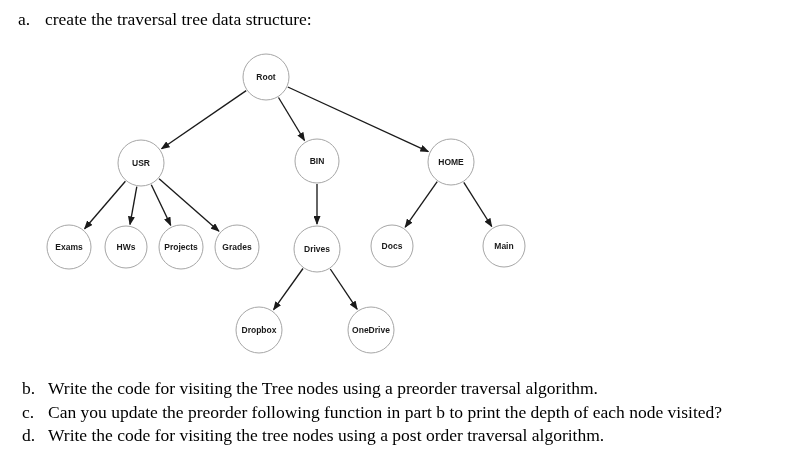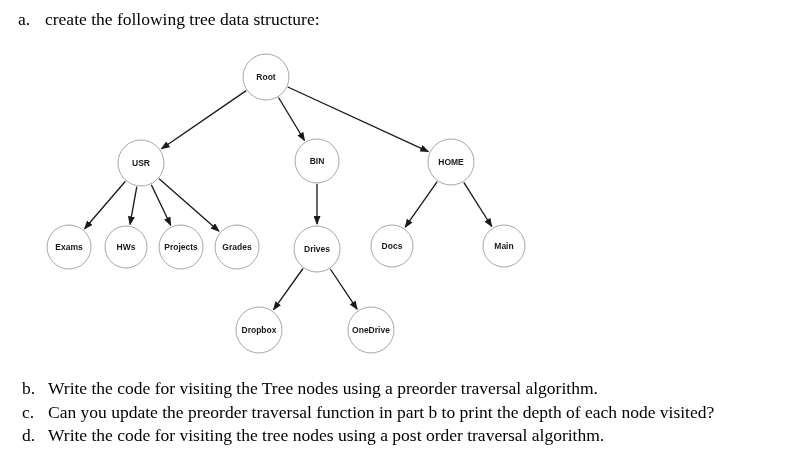--- a/index.html
+++ b/index.html
@@ -57,21 +57,21 @@
     font-family: "Liberation Sans", sans-serif;
     font-weight: bold;
     font-size: 8.5px;
   }
 </style>
 </head>
 <body>
 
 <div id="line-a" class="question-row">
   <span class="q-marker">a.</span>
-  <span class="q-text">create the following tree data structure:</span>
+  <span class="q-text">create the traversal tree data structure:</span>
 </div>
 
 <svg id="tree-svg" viewBox="0 0 787 467" xmlns="http://www.w3.org/2000/svg">
   <defs>
     <marker id="arrowhead" markerWidth="9" markerHeight="7" refX="8" refY="3.5" orient="auto" markerUnits="userSpaceOnUse">
       <path id="arrowhead-path" d="M0,0 L9,3.5 L0,7 Z" fill="#1a1a1a"></path>
     </marker>
   </defs>
   <g id="edges-group">
       <line x1="246.2" y1="90.6" x2="161.6" y2="148.8" stroke="#1a1a1a" stroke-width="1.35" marker-end="url(#arrowhead)"></line>
@@ -117,19 +117,19 @@
     </g>
 </svg>
 
 <div id="questions-bottom">
   <div class="question-row">
     <span class="q-marker">b.</span>
     <span class="q-text">Write the code for visiting the Tree nodes using a preorder traversal algorithm.</span>
   </div>
   <div class="question-row justify">
     <span class="q-marker">c.</span>
-    <span class="q-text">Can you update the preorder traversal function in part b to print the depth of each node visited?</span>
+    <span class="q-text">Can you update the preorder following function in part b to print the depth of each node visited?</span>
   </div>
   <div class="question-row">
     <span class="q-marker">d.</span>
     <span class="q-text">Write the code for visiting the tree nodes using a post order traversal algorithm.</span>
   </div>
 </div>
 
 </body></html>

